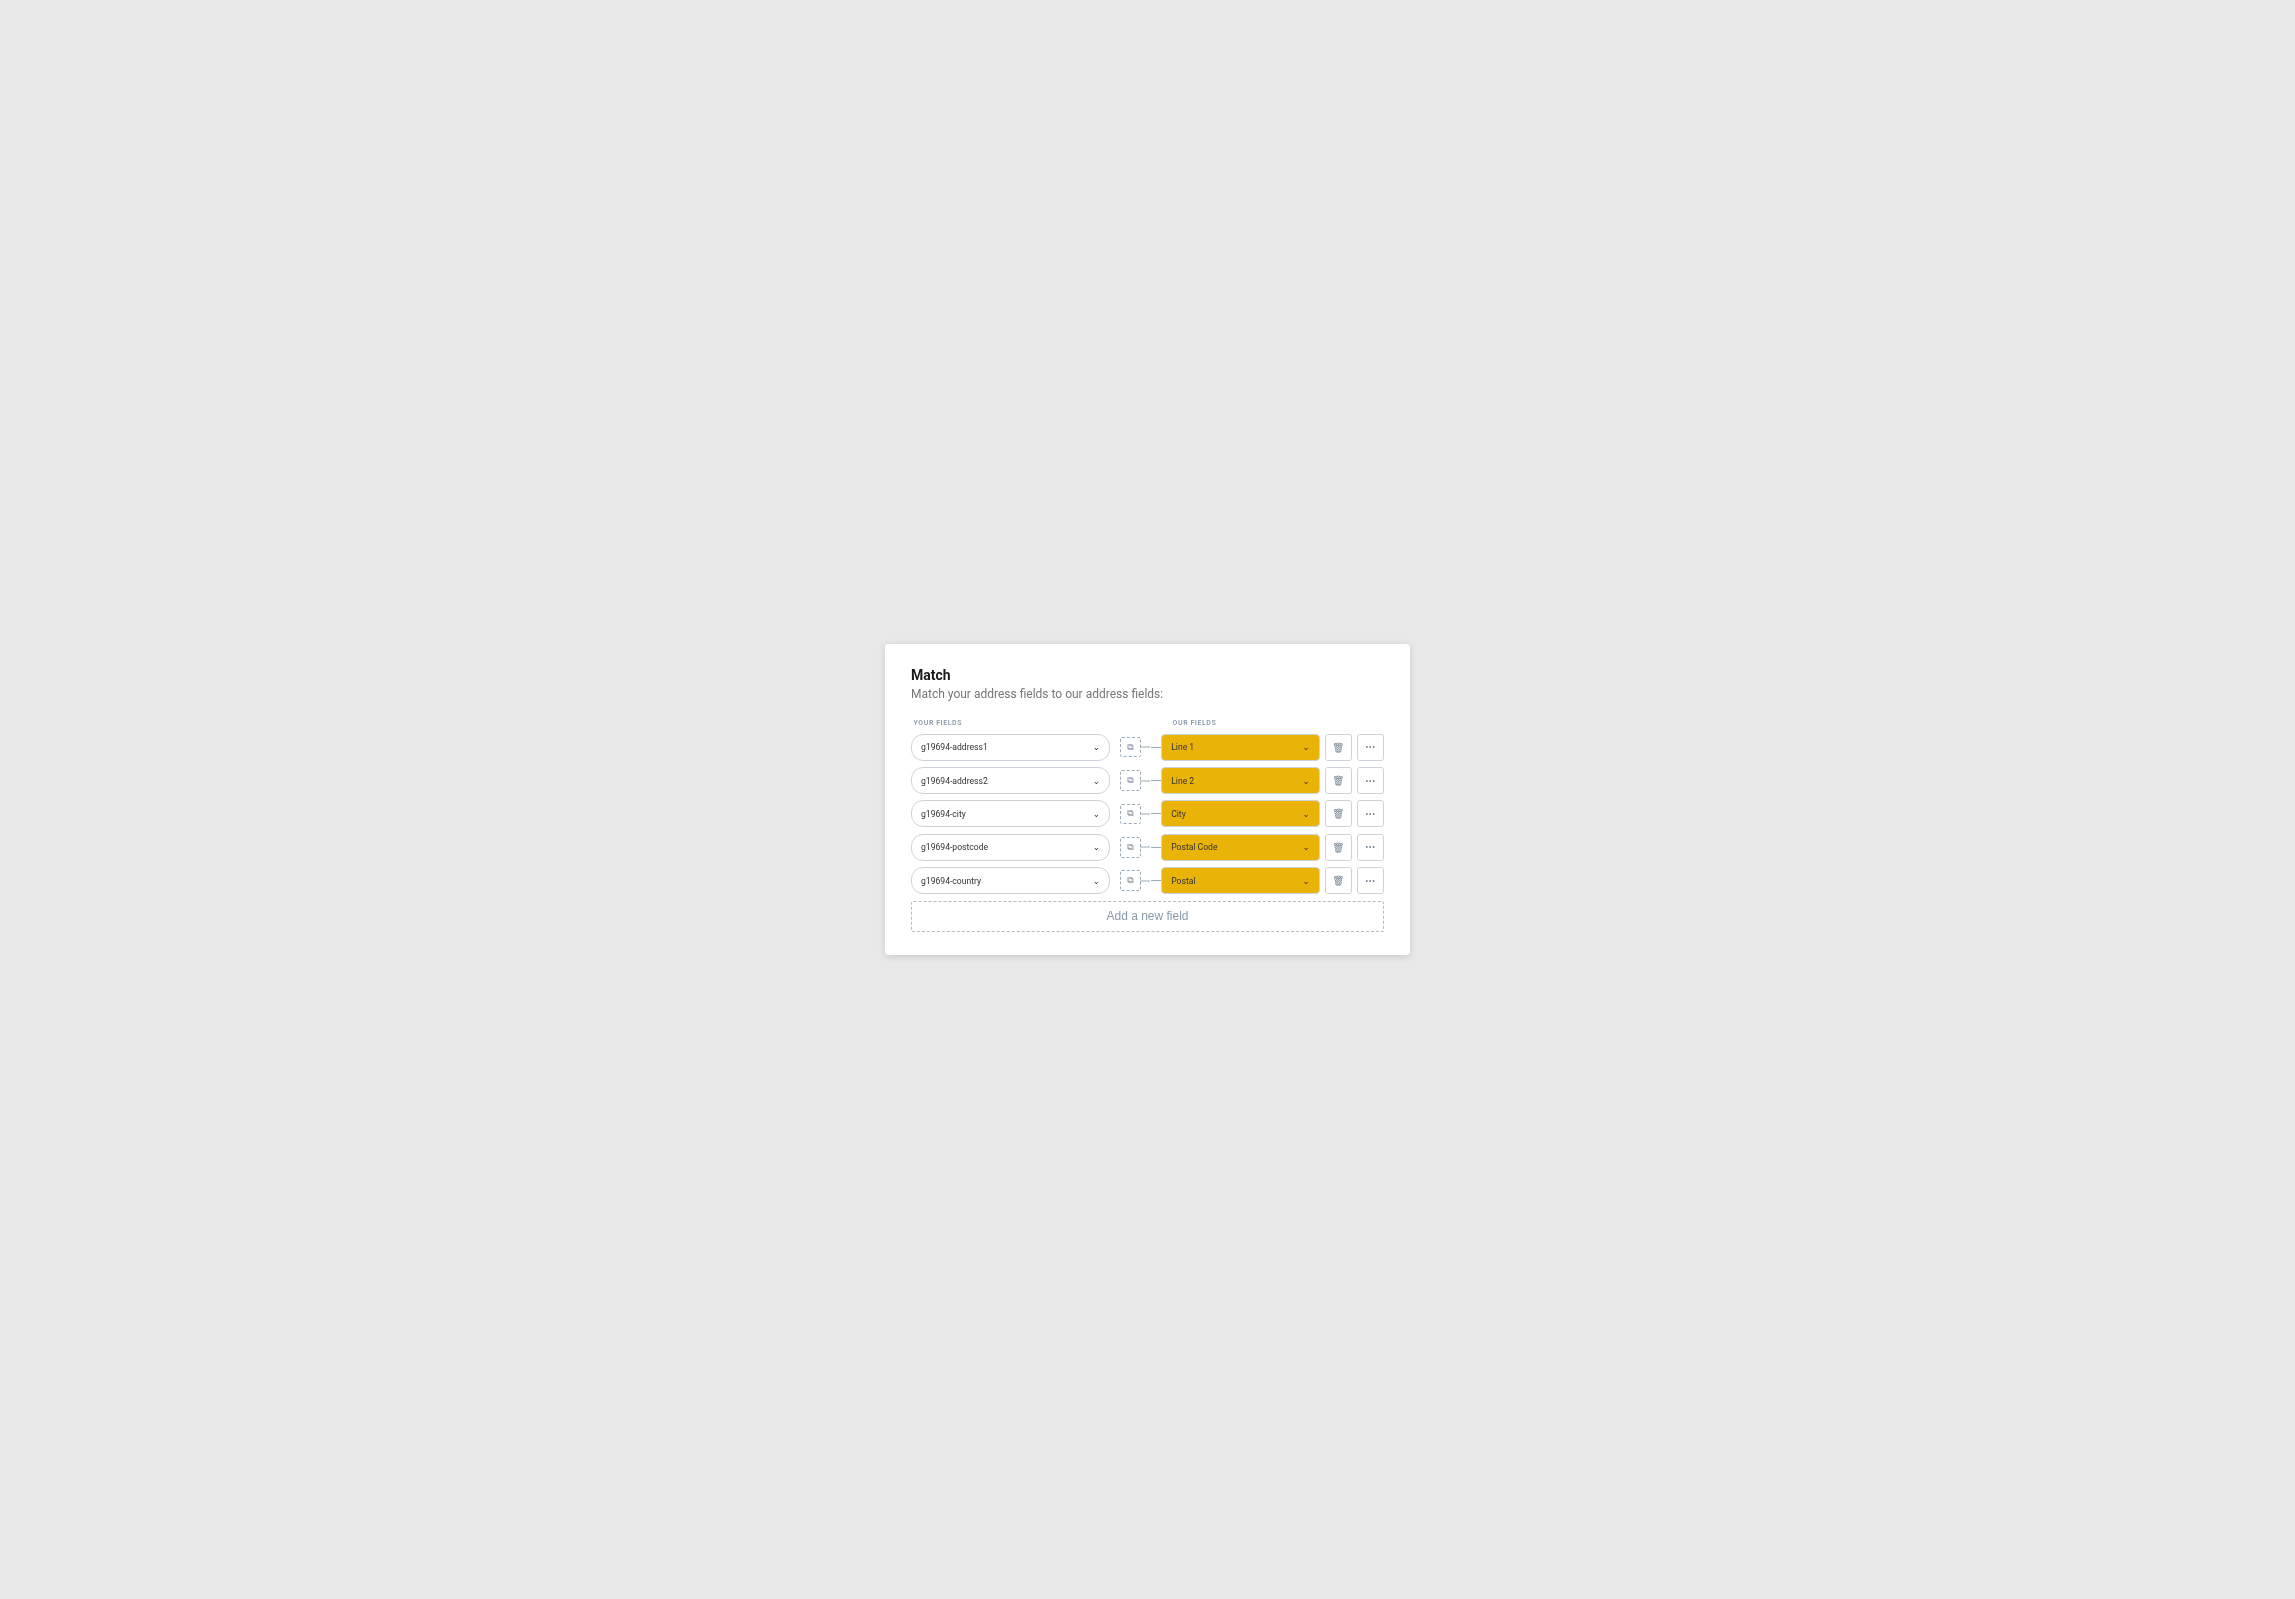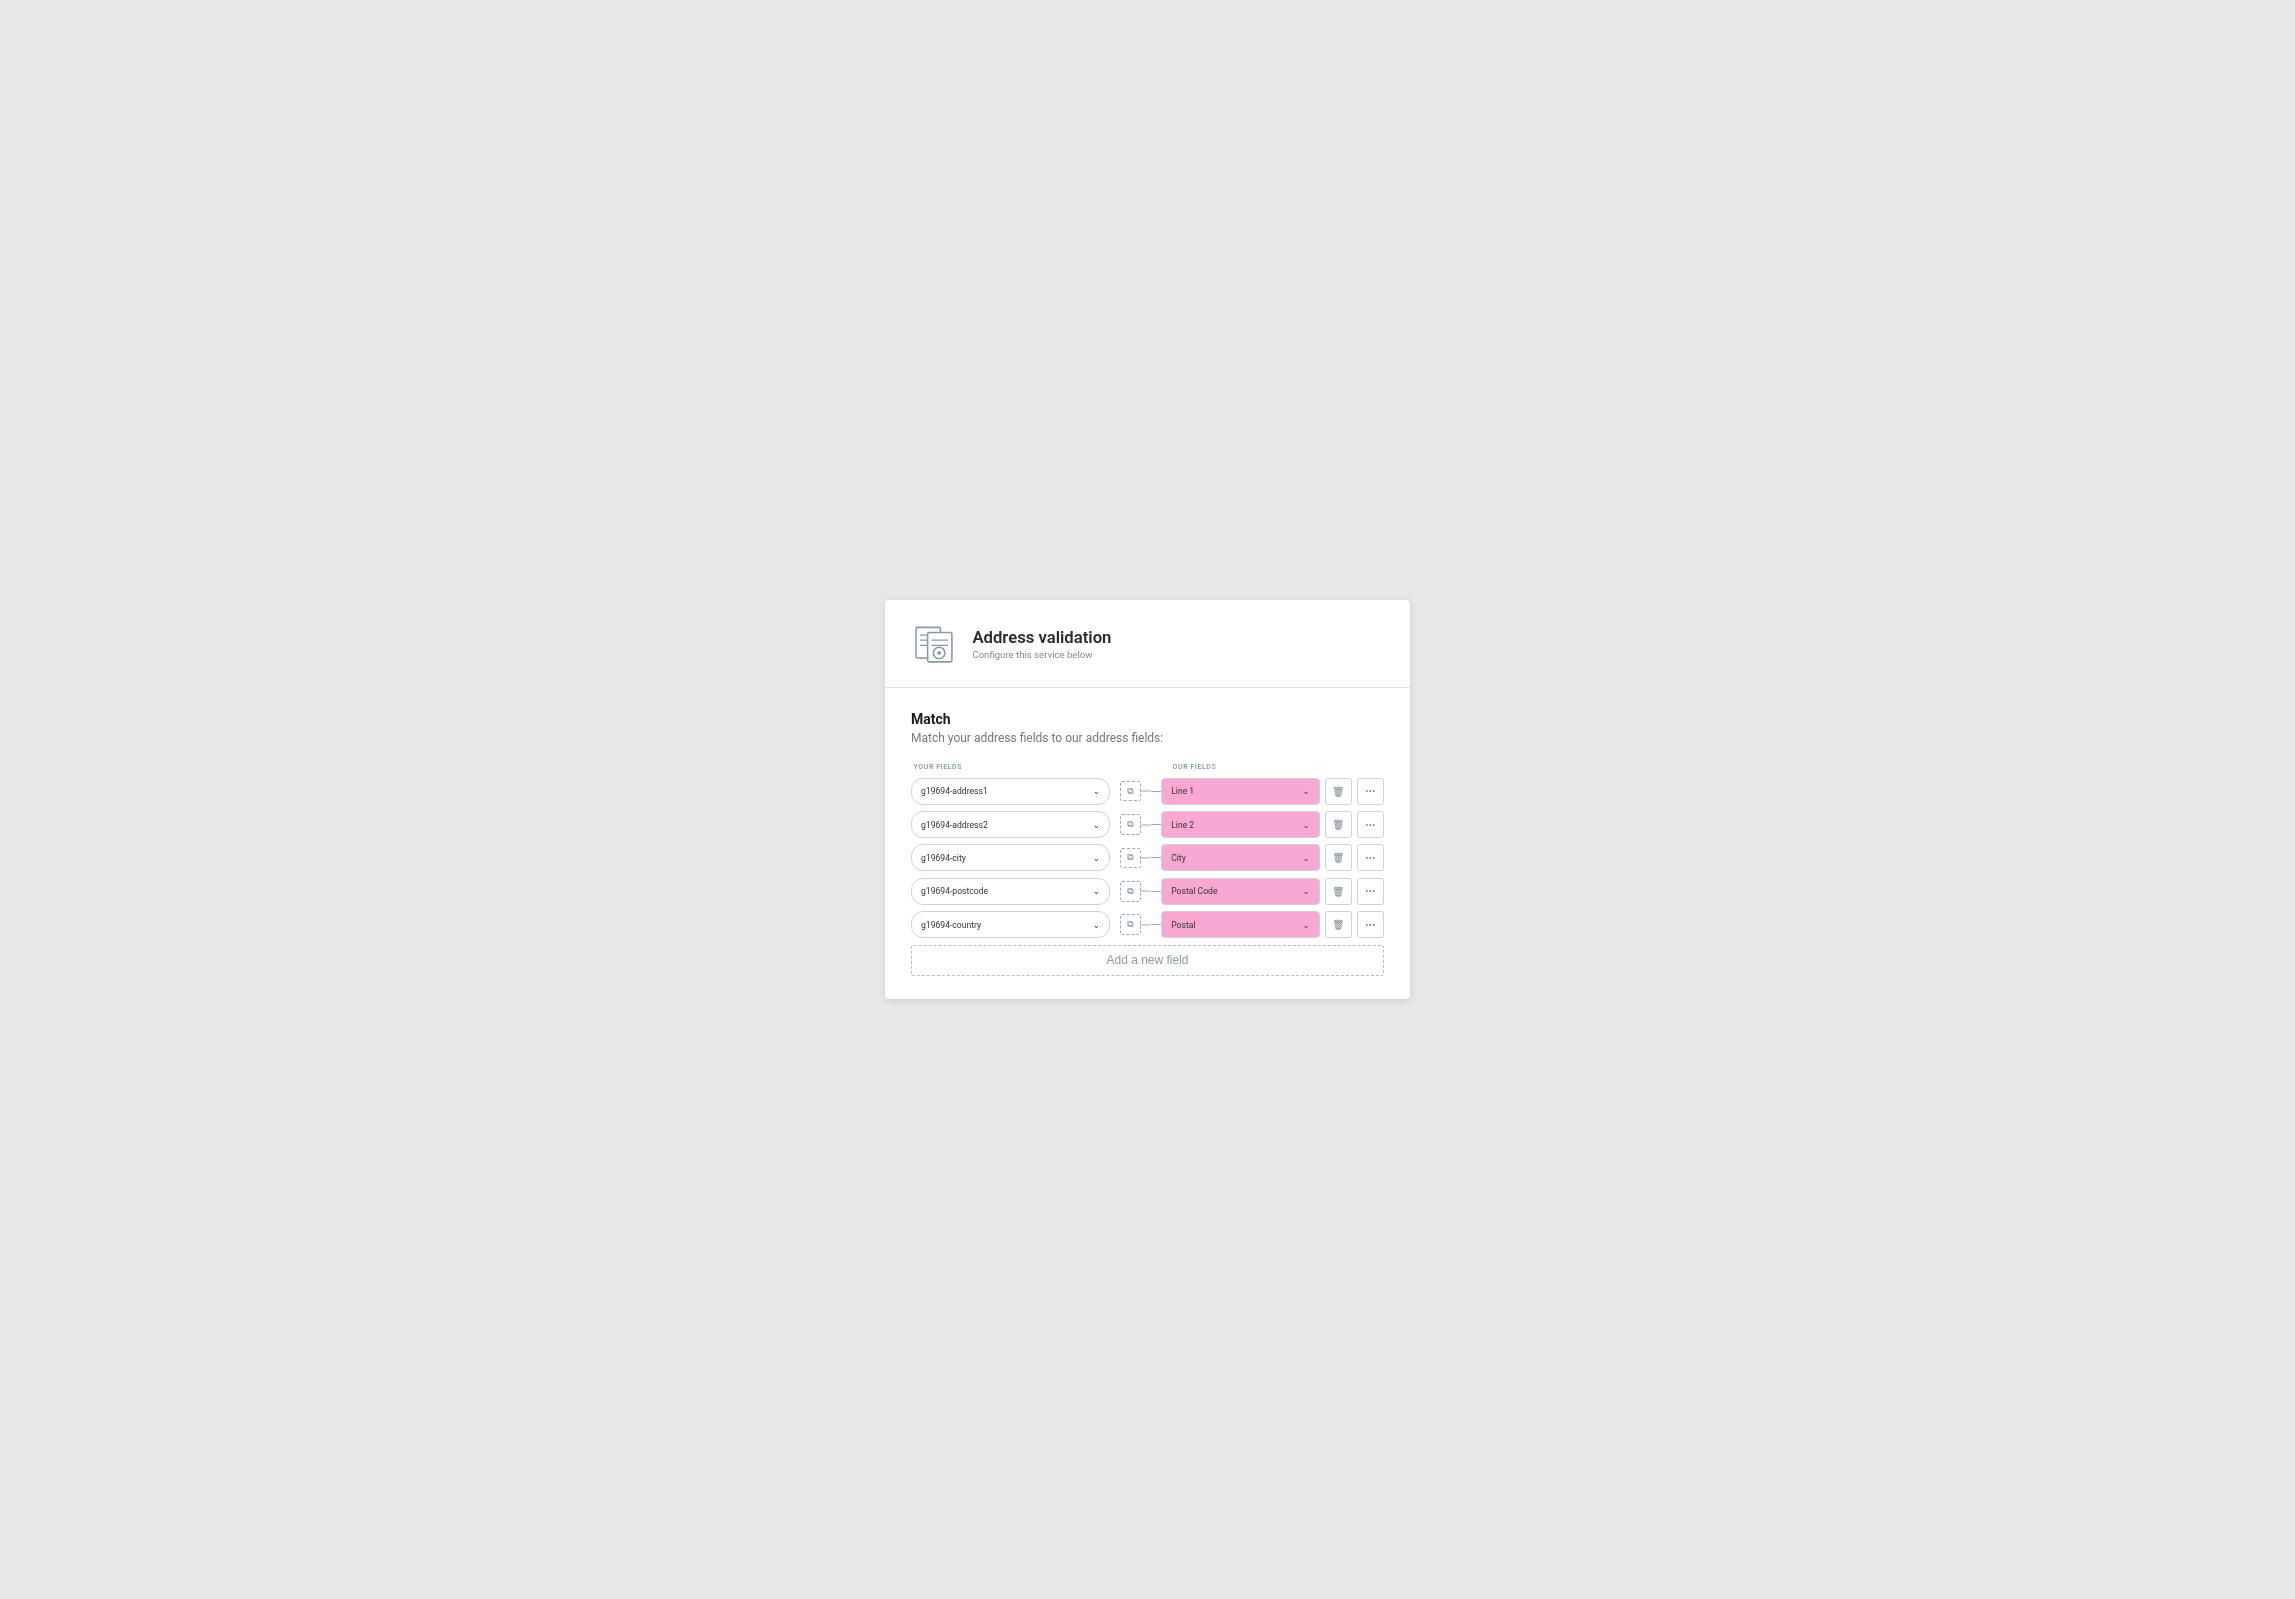--- a/index.html
+++ b/index.html
@@ -174,21 +174,21 @@
       font-size: 9px;
       color: #6a7a8a;
       line-height: 1;
     }
 
     .our-field-select {
       flex: 1;
       height: 27px;
       border: 0.6px solid #cdd3d8;
       border-radius: 4px;
-      background: #f9a8d4;
+      background: #eab308;
       display: flex;
       align-items: center;
       justify-content: space-between;
       padding: 0 9px;
       cursor: pointer;
       min-width: 0;
     }
 
     .our-field-select span {
       font-size: 8.6px;
@@ -246,42 +246,20 @@
       width: 10.2px;
       height: 1px;
       background: #9aabba;
     }
   </style>
 </head>
 <body>
 
 <div class="card">
 
-  <div class="header-section">
-    <div class="header-icon">
-      <svg width="46" height="46" viewBox="0 0 72 72" fill="none" xmlns="http://www.w3.org/2000/svg">
-
-        <rect x="8" y="10" width="38" height="48" rx="2" stroke="#8a9aaa" stroke-width="2.5" fill="none"></rect>
-        <line x1="14" y1="22" x2="40" y2="22" stroke="#8a9aaa" stroke-width="2"></line>
-        <line x1="14" y1="30" x2="40" y2="30" stroke="#8a9aaa" stroke-width="2"></line>
-        <line x1="14" y1="38" x2="30" y2="38" stroke="#8a9aaa" stroke-width="2"></line>
-
-        <rect x="26" y="18" width="38" height="46" rx="2" stroke="#8a9aaa" stroke-width="2.5" fill="white"></rect>
-        <line x1="32" y1="30" x2="58" y2="30" stroke="#8a9aaa" stroke-width="2"></line>
-        <line x1="32" y1="38" x2="58" y2="38" stroke="#8a9aaa" stroke-width="2"></line>
-
-        <circle cx="44" cy="50" r="9" stroke="#8a9aaa" stroke-width="2.5" fill="none"></circle>
-        <circle cx="44" cy="50" r="3" fill="#8a9aaa"></circle>
-      </svg>
-    </div>
-    <div class="header-text">
-      <h1>Address validation</h1>
-      <p>Configure this service below</p>
-    </div>
-  </div>
 
   <div class="fields-section">
     <h2 class="fields-title">Match</h2>
     <p class="fields-subtitle">Match your address fields to our address fields:</p>
 
     <div class="columns-header">
       <span class="col-label col-your-fields">YOUR FIELDS</span>
       <span class="col-label col-connector"></span>
       <span class="col-label col-our-fields">OUR FIELDS</span>
     </div>

